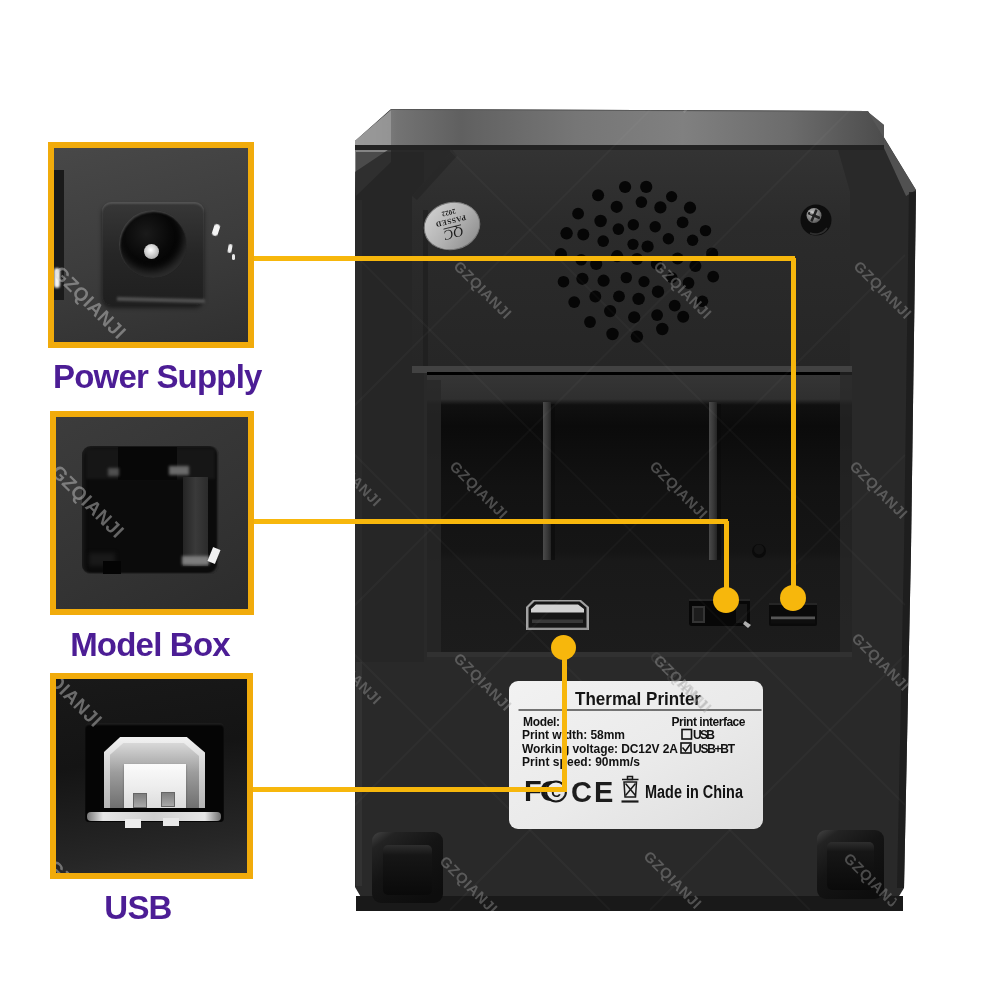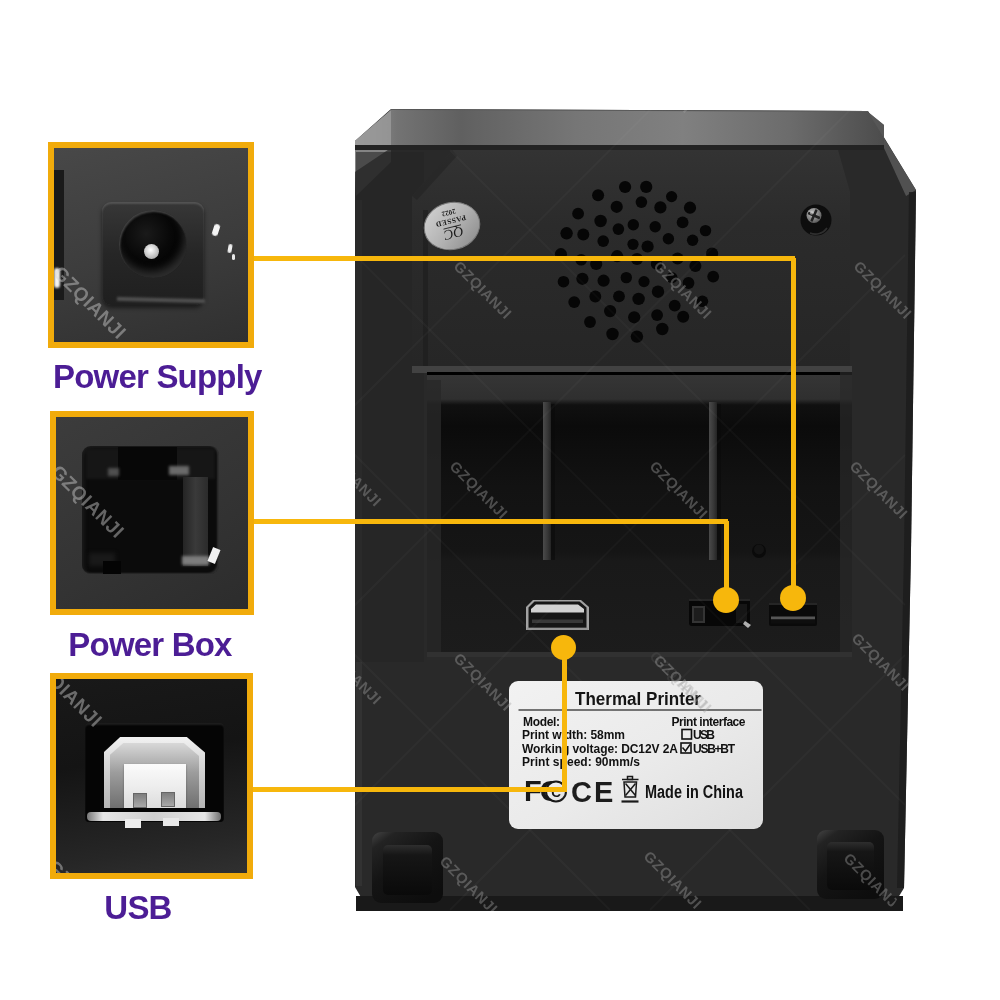--- a/index.html
+++ b/index.html
@@ -331,21 +331,21 @@
  <div class="abs" style="left:52px;top:51px;width:11px;height:8px;background:#4f4f4f;filter:blur(1.5px);"></div>
  <div class="abs" style="left:113px;top:49px;width:20px;height:9px;background:#6a6a6a;filter:blur(1.8px);"></div>
 
  <div class="abs" style="left:127px;top:60px;width:25px;height:89px;background:linear-gradient(90deg,#242424,#3a3a3a 50%,#2b2b2b);"></div>
  <div class="abs" style="left:126px;top:139px;width:27px;height:9px;background:#7d7d7d;filter:blur(1.4px);"></div>
  <div class="abs" style="left:154px;top:131px;width:8px;height:15px;background:#f2f2f2;transform:rotate(22deg);filter:blur(.5px);"></div>
 
  <div class="abs" style="left:47px;top:144px;width:18px;height:13px;background:#040404;"></div>
  <div class="wmi" style="left:6px;top:44px;">GZQIANJI</div>
 </div>
-<div class="ilab" style="left:48px;top:626px;width:204px;">Power Box</div>
+<div class="ilab" style="left:48px;top:626px;width:204px;">Model Box</div>
 
 <div class="inset" style="left:50px;top:673px;width:203px;height:206px;">
  <div class="abs" style="left:0;top:0;width:191px;height:194px;background:linear-gradient(170deg,#191919,#141414 40%,#262626 82%,#303030);"></div>
 
  <div class="abs" style="left:29px;top:44px;width:139px;height:99px;background:#050505;border-radius:4px;box-shadow:inset 0 2px 2px rgba(90,90,90,.3);"></div>
 
  <div class="abs" style="left:48px;top:58px;width:101px;height:71px;background:linear-gradient(180deg,#f2f2f2,#d9d9d9 35%,#b5b5b5);clip-path:polygon(0 100%,0 21%,16% 0,82% 0,100% 22%,100% 100%);"></div>
  <div class="abs" style="left:54px;top:64px;width:89px;height:65px;background:linear-gradient(180deg,#d8d8d8,#9d9d9d 45%,#6f6f6f);clip-path:polygon(0 100%,0 18%,15% 0,83% 0,100% 20%,100% 100%);"></div>
 
  <div class="abs" style="left:68px;top:85px;width:62px;height:44px;background:linear-gradient(180deg,#fbfbfb,#ececec 55%,#dcdcdc);box-shadow:0 1px 2px rgba(0,0,0,.35);"></div>

